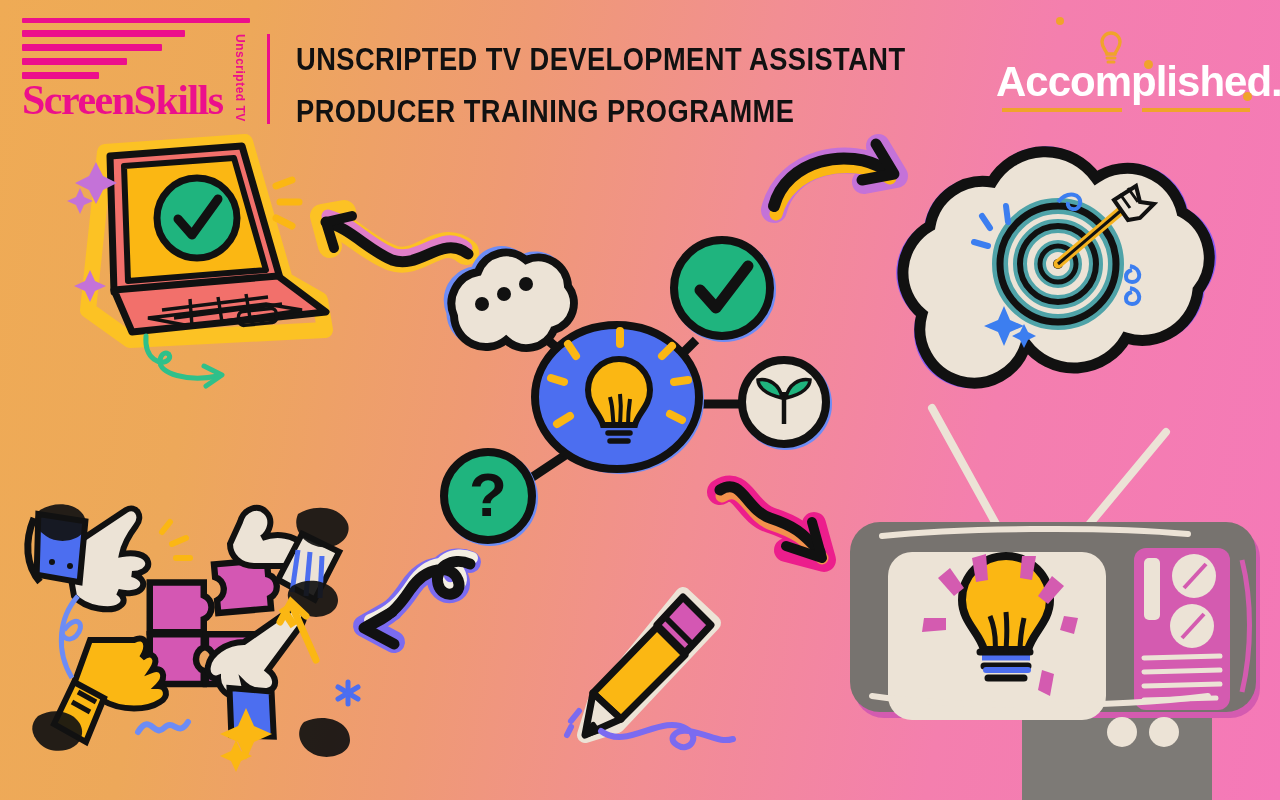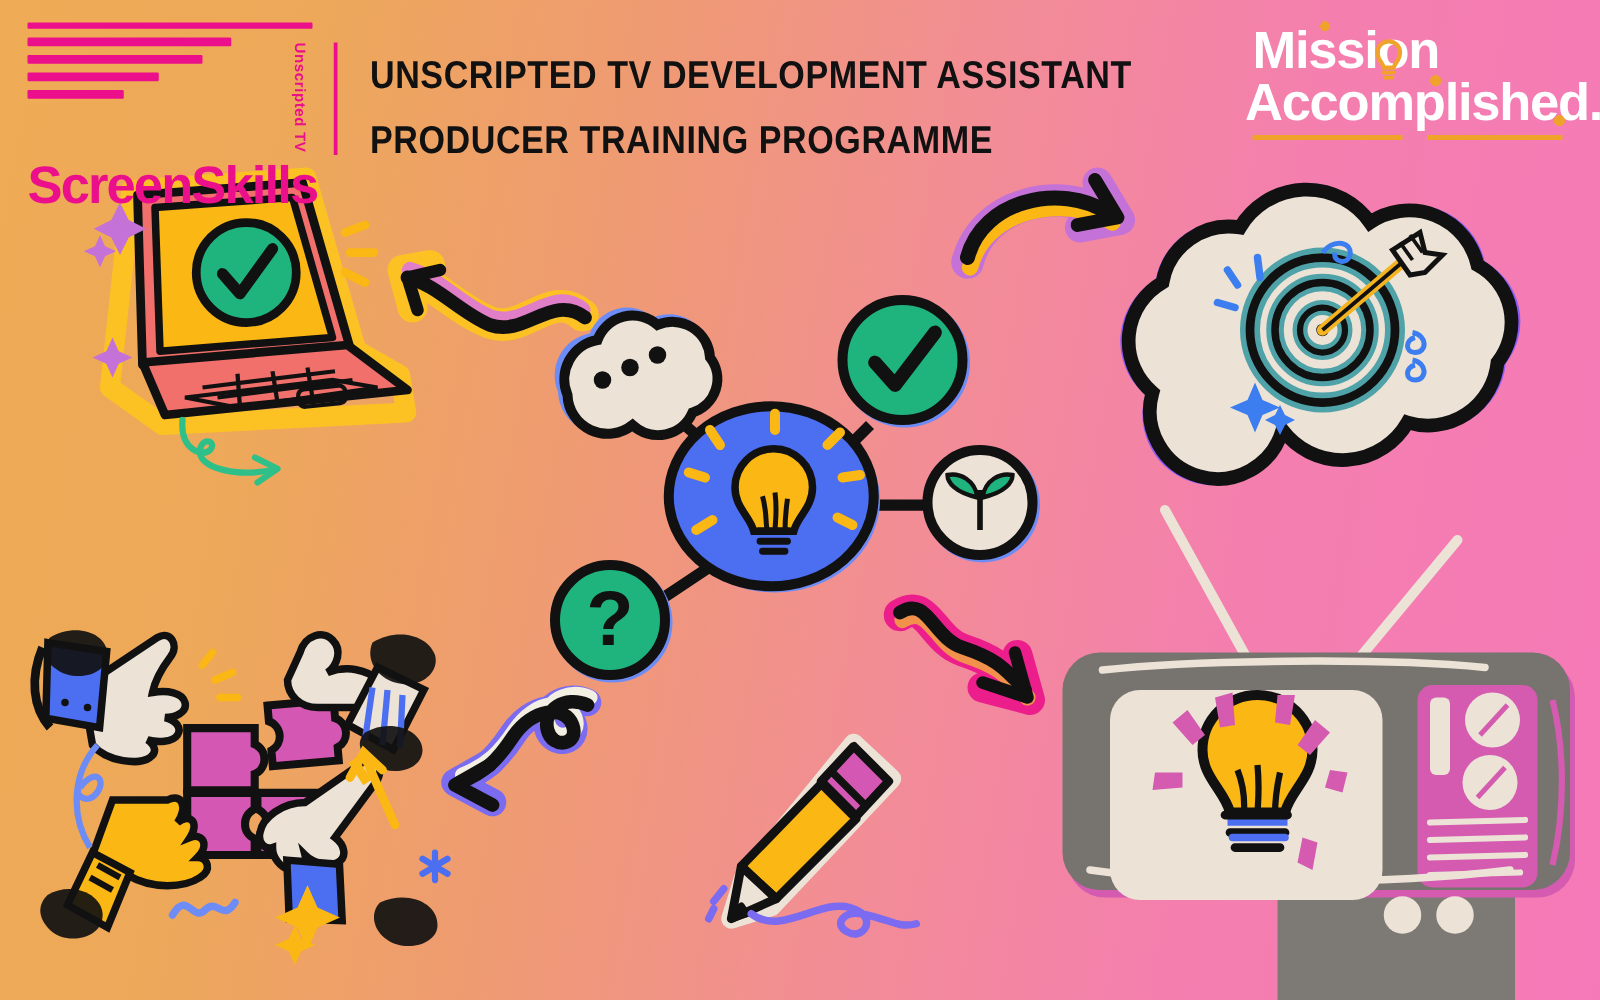--- a/index.html
+++ b/index.html
@@ -15,21 +15,21 @@
 
   
   #ss-logo{left:22px;top:18px;width:285px;height:105px;}
   #ss-bars{position:absolute;left:0;top:0;width:230px;}
   #ss-bars i{display:block;background:#ec0f8c;border-radius:1px;margin-bottom:7px;height:7px;}
   #ss-bars i:nth-child(1){width:228px;height:5px;}
   #ss-bars i:nth-child(2){width:163px;}
   #ss-bars i:nth-child(3){width:140px;}
   #ss-bars i:nth-child(4){width:105px;}
   #ss-bars i:nth-child(5){width:77px;}
-  #ss-word{position:absolute;left:0;top:58px;font-size:42px;font-weight:bold;color:#ec0f8c;letter-spacing:-1.5px;font-family:Liberation Sans, sans-serif;margin-top:48px;}
+  #ss-word{position:absolute;left:0;top:58px;font-size:42px;font-weight:bold;color:#ec0f8c;letter-spacing:-1.5px;font-family:Liberation Serif, serif;}
   #ss-rule{position:absolute;left:245px;top:16px;width:3px;height:90px;background:#ec0f8c;}
   #ss-vert{position:absolute;left:225px;top:16px;width:90px;height:20px;
     transform:rotate(90deg);transform-origin:left top;
     font-size:12px;font-weight:bold;color:#ec0f8c;letter-spacing:.5px;white-space:nowrap;}
 
   
   #title{left:296px;top:34px;width:640px;color:#111;
     font-family:"Liberation Sans Narrow","Liberation Sans",sans-serif;
     font-weight:bold;font-size:31px;line-height:52px;letter-spacing:.5px;
     transform:scaleX(.88);transform-origin:left top;}
@@ -392,21 +392,20 @@
     <div id="ss-word">ScreenSkills</div>
     <div id="ss-vert">Unscripted TV</div>
   </div>
 
   <div id="title" class="abs">
     <span class="l">UNSCRIPTED TV DEVELOPMENT ASSISTANT</span>
     <span class="l">PRODUCER TRAINING PROGRAMME</span>
   </div>
 
   <div id="ma" class="abs">
-    <div class="r1">Mission</div>
     <div class="r2">Accomplished.</div>
     <div class="bulb">
       <svg width="30" height="40" viewBox="0 0 30 40">
         <path d="M6 16 a9 9 0 1 1 18 0 c0 6 -4 8 -5 12 l-8 0 c-1 -4 -5 -6 -5 -12 Z" fill="none" stroke="#f0a32b" stroke-width="3.4"></path>
         <path d="M11 32 l8 0 M12 36 l6 0" stroke="#f0a32b" stroke-width="3" stroke-linecap="round"></path>
       </svg>
     </div>
     <div class="dotC"></div>
     <div class="dotB"></div>
     <div class="dotA"></div>

